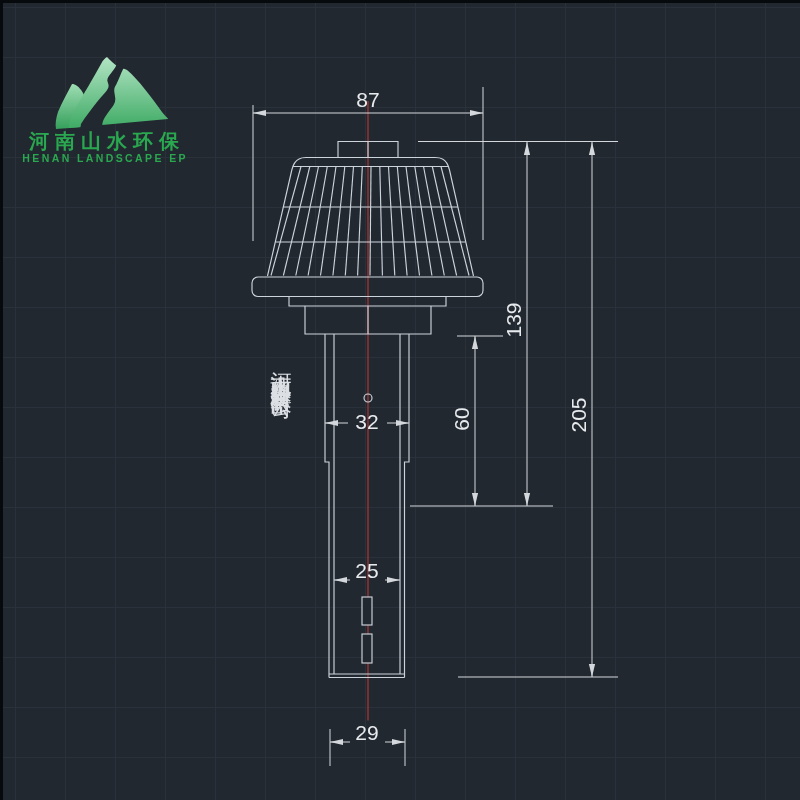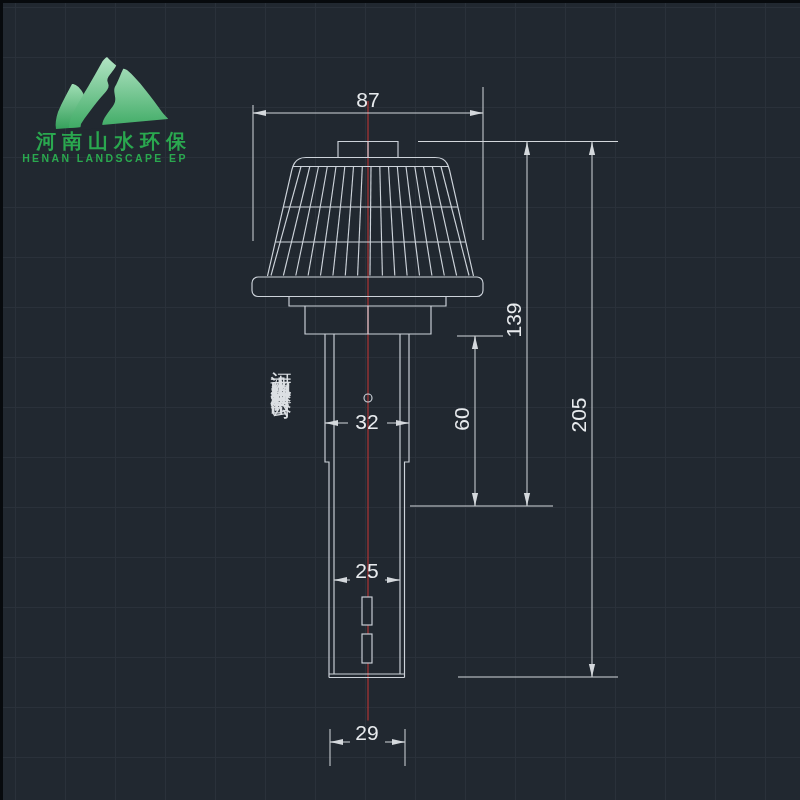--- a/index.html
+++ b/index.html
@@ -5,23 +5,23 @@
   html,body{margin:0;padding:0;background:#000;}
   .stage{position:relative;width:800px;height:800px;overflow:hidden;
          font-family:"Liberation Sans",sans-serif;
          background-color:#212830;
          background-image:linear-gradient(to right,#2a313a 1px,transparent 1px),
                           linear-gradient(to bottom,#2a313a 1px,transparent 1px);
          background-size:50px 50px;background-position:15px 7px;}
   .edge-top{position:absolute;left:0;top:0;width:800px;height:3px;background:#070a0d;}
   .edge-left{position:absolute;left:0;top:0;width:3px;height:800px;background:#070a0d;}
   .logo{position:absolute;left:0;top:40px;width:230px;}
-  .logo-zh{position:absolute;left:22px;top:88px;width:170px;text-align:right;
+  .logo-zh{position:absolute;left:22px;top:88px;width:170px;text-align:center;
            color:#2aa84f;font-size:20px;font-weight:bold;letter-spacing:6px;white-space:nowrap;}
-  .logo-en{position:absolute;left:22px;top:112px;width:166px;text-align:center;
+  .logo-en{position:absolute;left:22px;top:112px;width:166px;text-align:right;
            color:#2aa84f;font-size:10.5px;font-weight:bold;letter-spacing:2.4px;white-space:nowrap;}
   .logo-art{position:absolute;left:45px;top:8px;}
   .watermark{position:absolute;left:271px;top:355px;
              writing-mode:vertical-rl;text-orientation:upright;
              color:#dce0e4;font-size:21px;letter-spacing:2.5px;line-height:1;}
   svg.drawing{position:absolute;left:0;top:0;}
   svg text{font-family:"Liberation Sans",sans-serif;font-size:21px;fill:#e8ebee;}
   .geo{stroke:#cdd3da;stroke-width:1.15;fill:none;}
   .dim{stroke:#d4d8dc;stroke-width:1;fill:none;}
   .arr{fill:#d4d8dc;stroke:none;}

